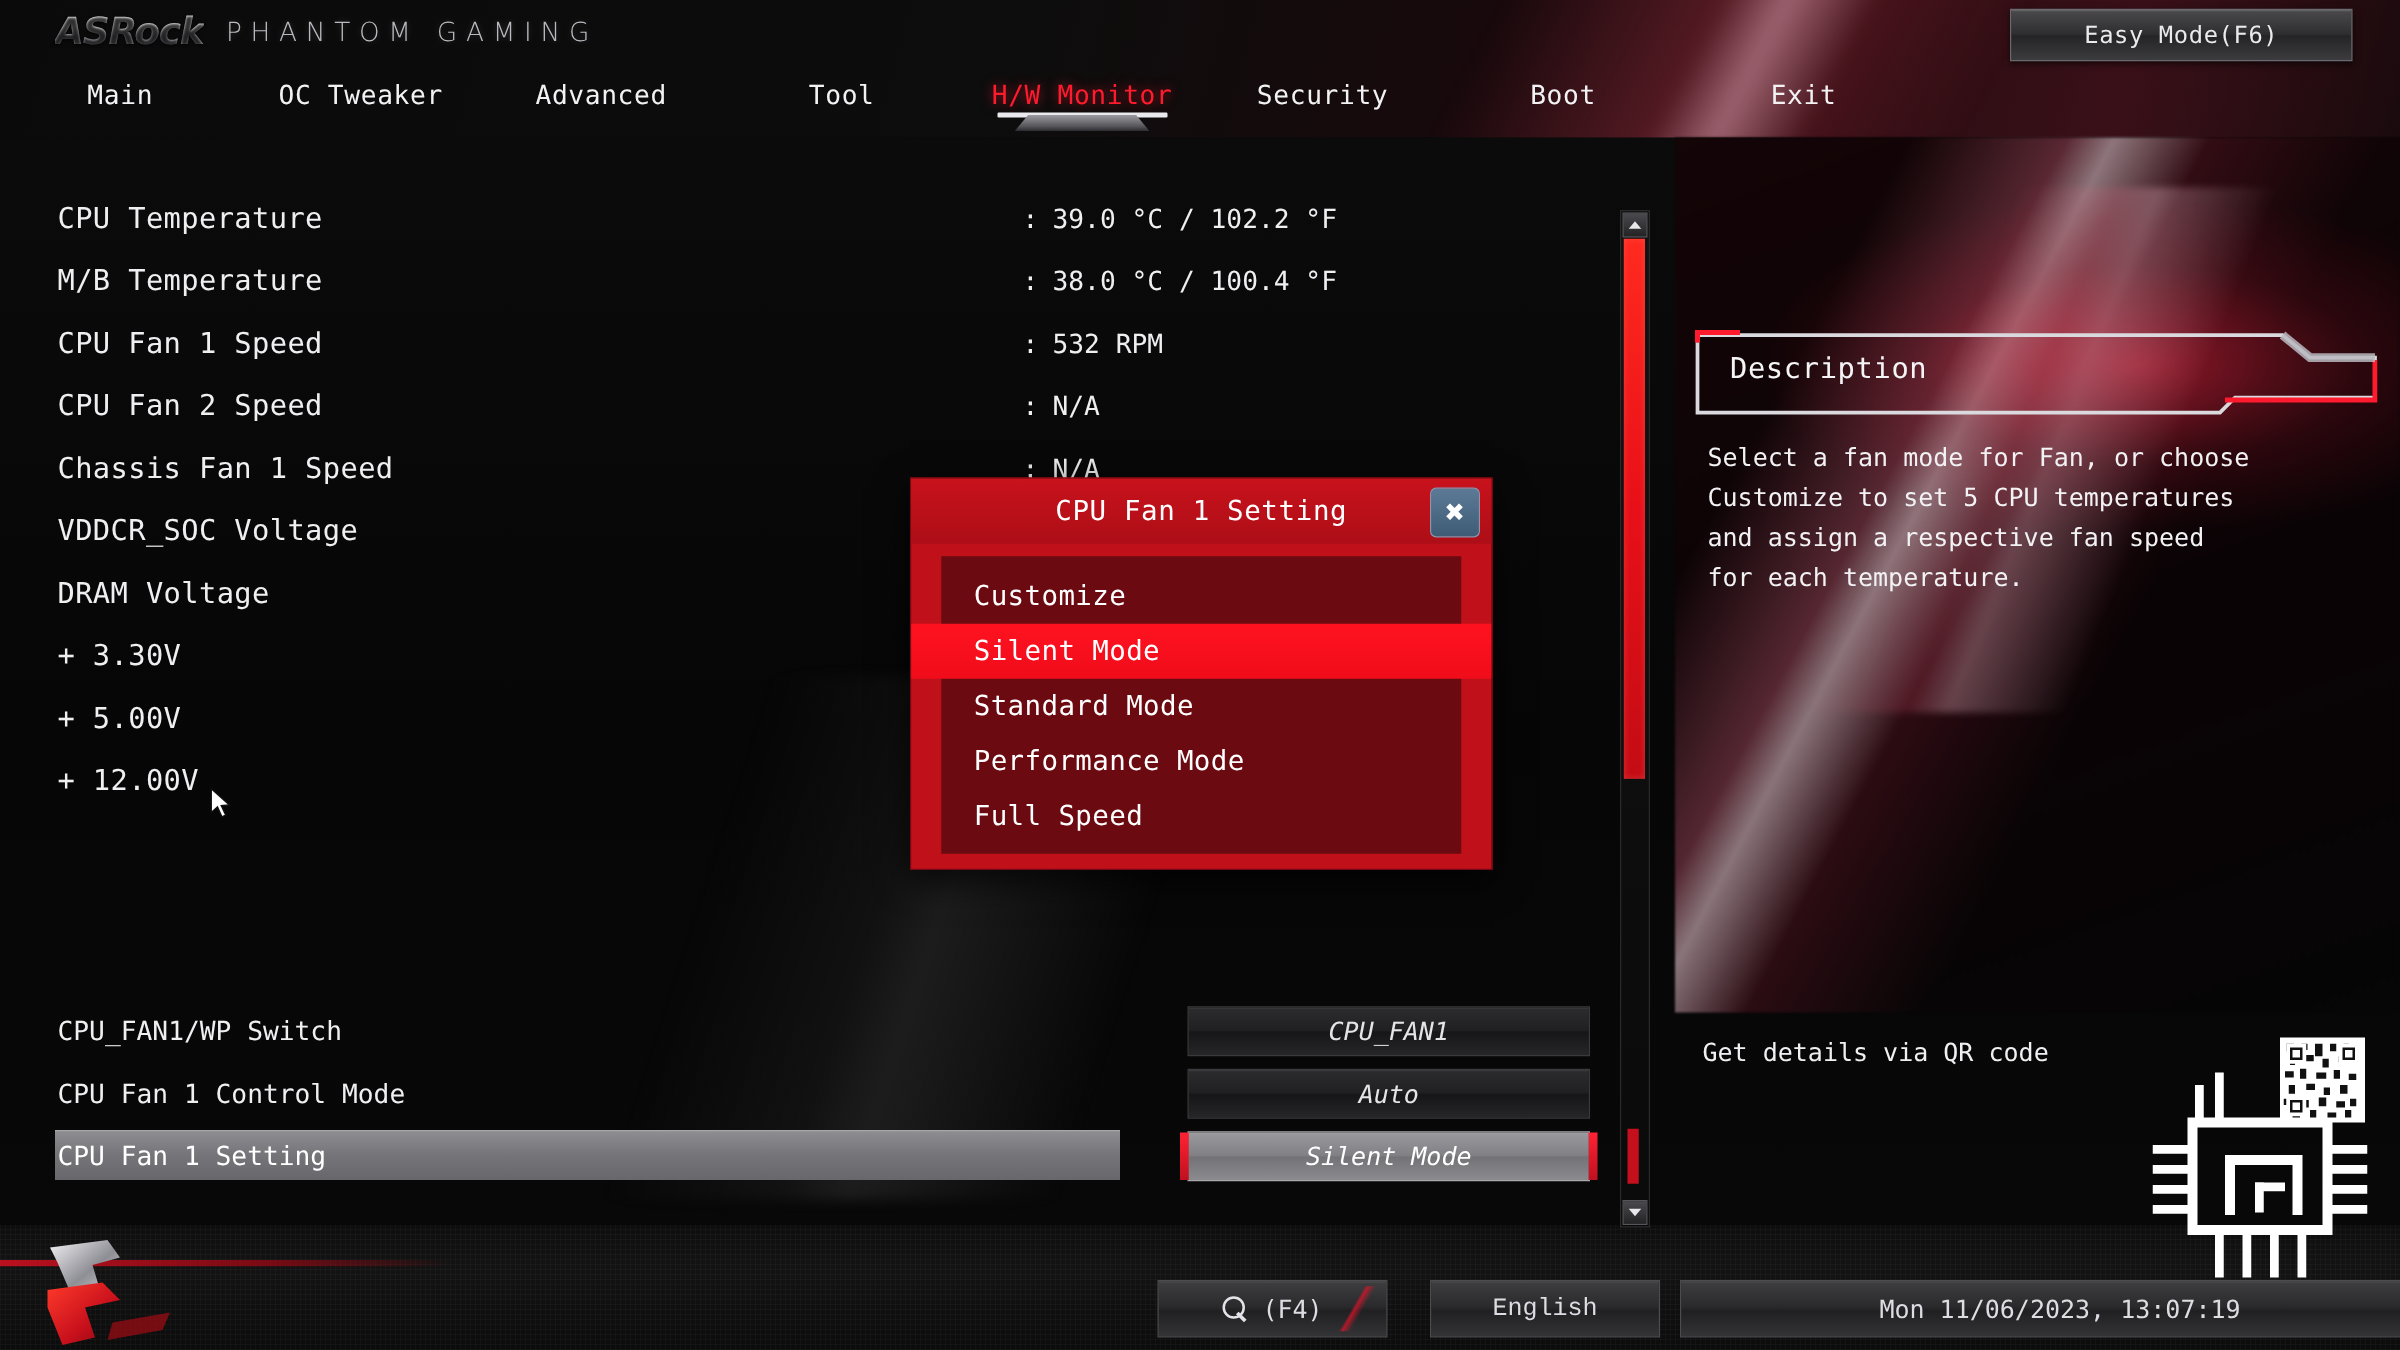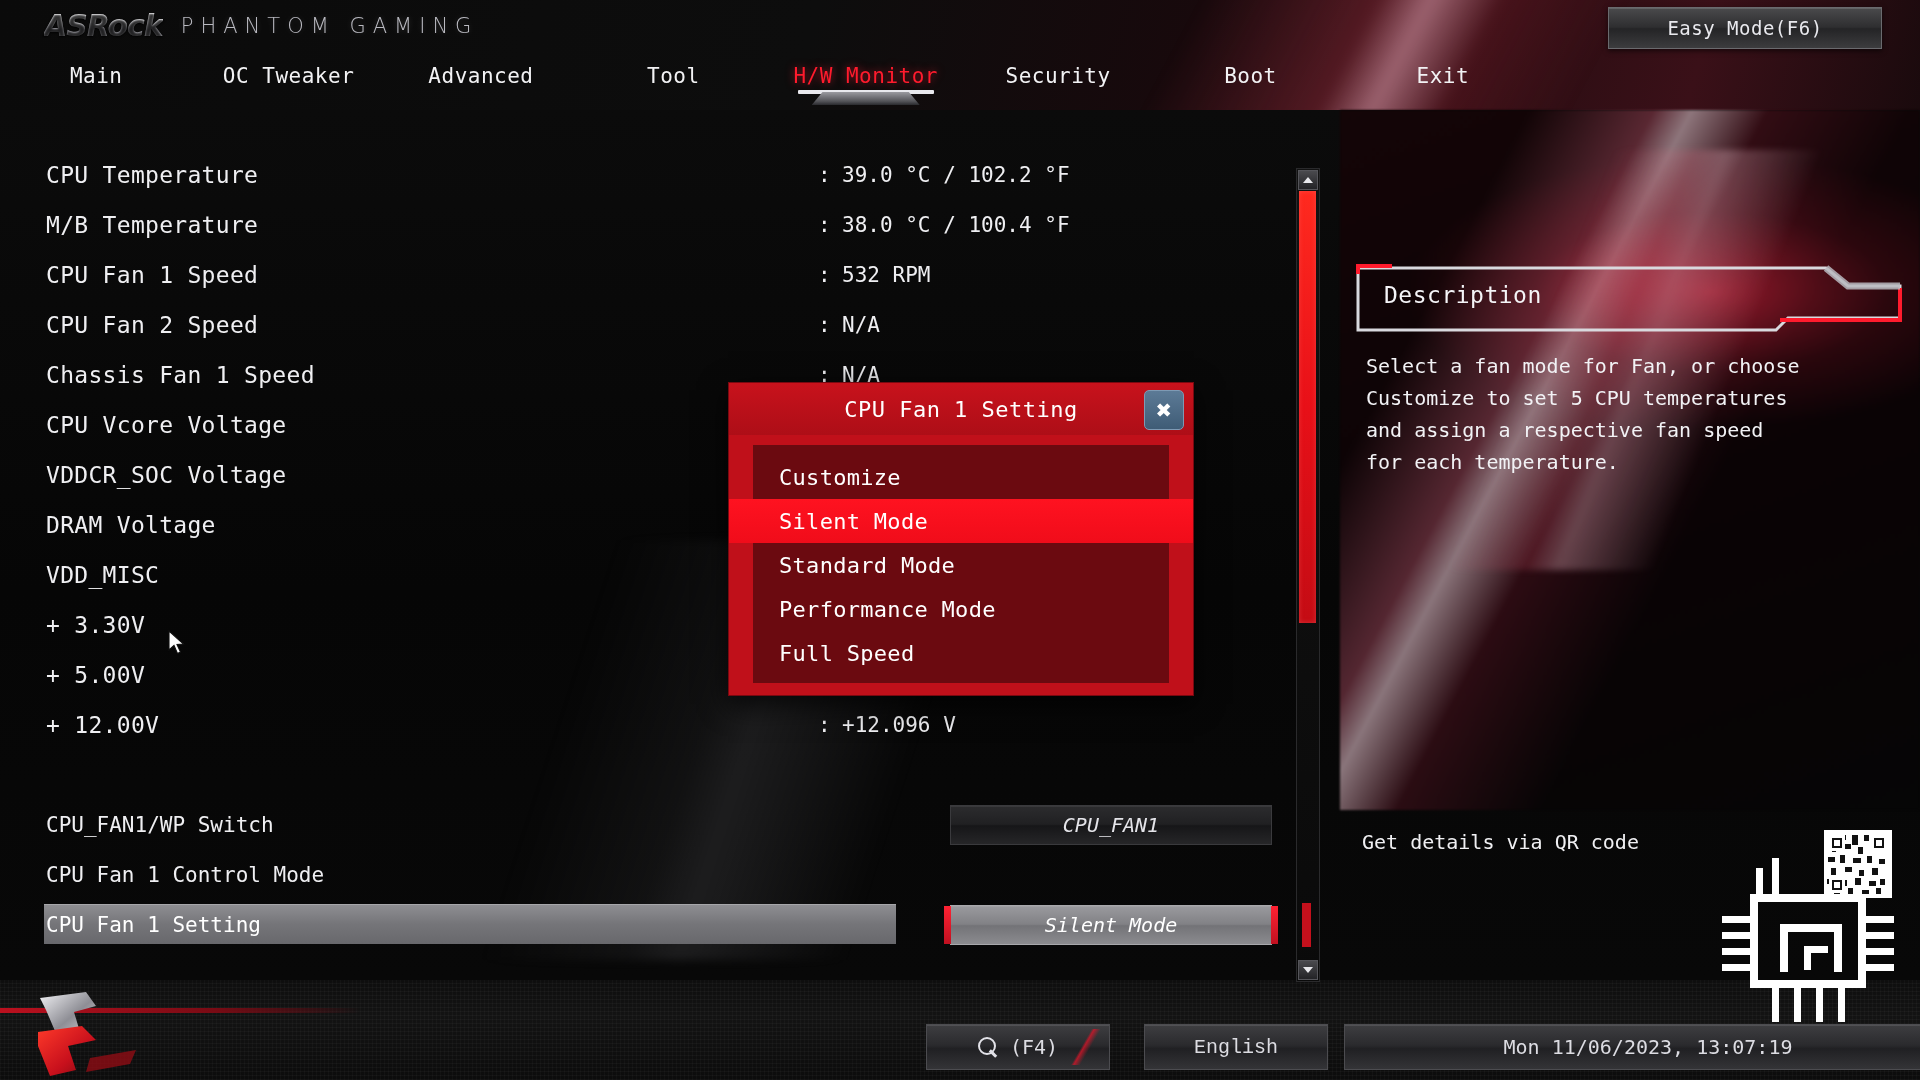--- a/index.html
+++ b/index.html
@@ -341,38 +341,28 @@
       <span class="mlabel">CPU Fan 2 Speed</span>
       <span class="mcolon">:</span>
       <span class="mvalue">N/A</span>
     </div>
     <div class="mrow">
       <span class="mlabel">Chassis Fan 1 Speed</span>
       <span class="mcolon">:</span>
       <span class="mvalue">N/A</span>
     </div>
     <div class="mrow">
-      <span class="mlabel">CPU Vcore Voltage</span>
-      <span class="mcolon">:</span>
-      <span class="mvalue">+1.024 V</span>
-    </div>
-    <div class="mrow">
       <span class="mlabel">VDDCR_SOC Voltage</span>
       <span class="mcolon">:</span>
       <span class="mvalue">+1.000 V</span>
     </div>
     <div class="mrow">
       <span class="mlabel">DRAM Voltage</span>
       <span class="mcolon">:</span>
       <span class="mvalue">+1.200 V</span>
-    </div>
-    <div class="mrow">
-      <span class="mlabel">VDD_MISC</span>
-      <span class="mcolon">:</span>
-      <span class="mvalue">+1.100 V</span>
     </div>
     <div class="mrow">
       <span class="mlabel">+ 3.30V</span>
       <span class="mcolon">:</span>
       <span class="mvalue">+3.040 V</span>
     </div>
     <div class="mrow">
       <span class="mlabel">+ 5.00V</span>
       <span class="mcolon">:</span>
       <span class="mvalue">+5.040 V</span>
@@ -384,20 +374,21 @@
     </div>
   </div>
 
 <div id="settings-list">
     <div class="srow">
       <span class="slabel">CPU_FAN1/WP Switch</span>
       <span class="sbtn">CPU_FAN1</span>
     </div>
     <div class="srow">
       <span class="slabel">CPU Fan 1 Control Mode</span>
+      <span class="sbtn">Auto</span>
     </div>
     <div class="srow selected">
       <span class="slabel-bg"></span>
       <span class="slabel">CPU Fan 1 Setting</span>
       <span class="sbtn highlight">Silent Mode</span>
     </div>
   </div>
 
 <div id="scrollbar">
   <div class="sb-arrow up">

